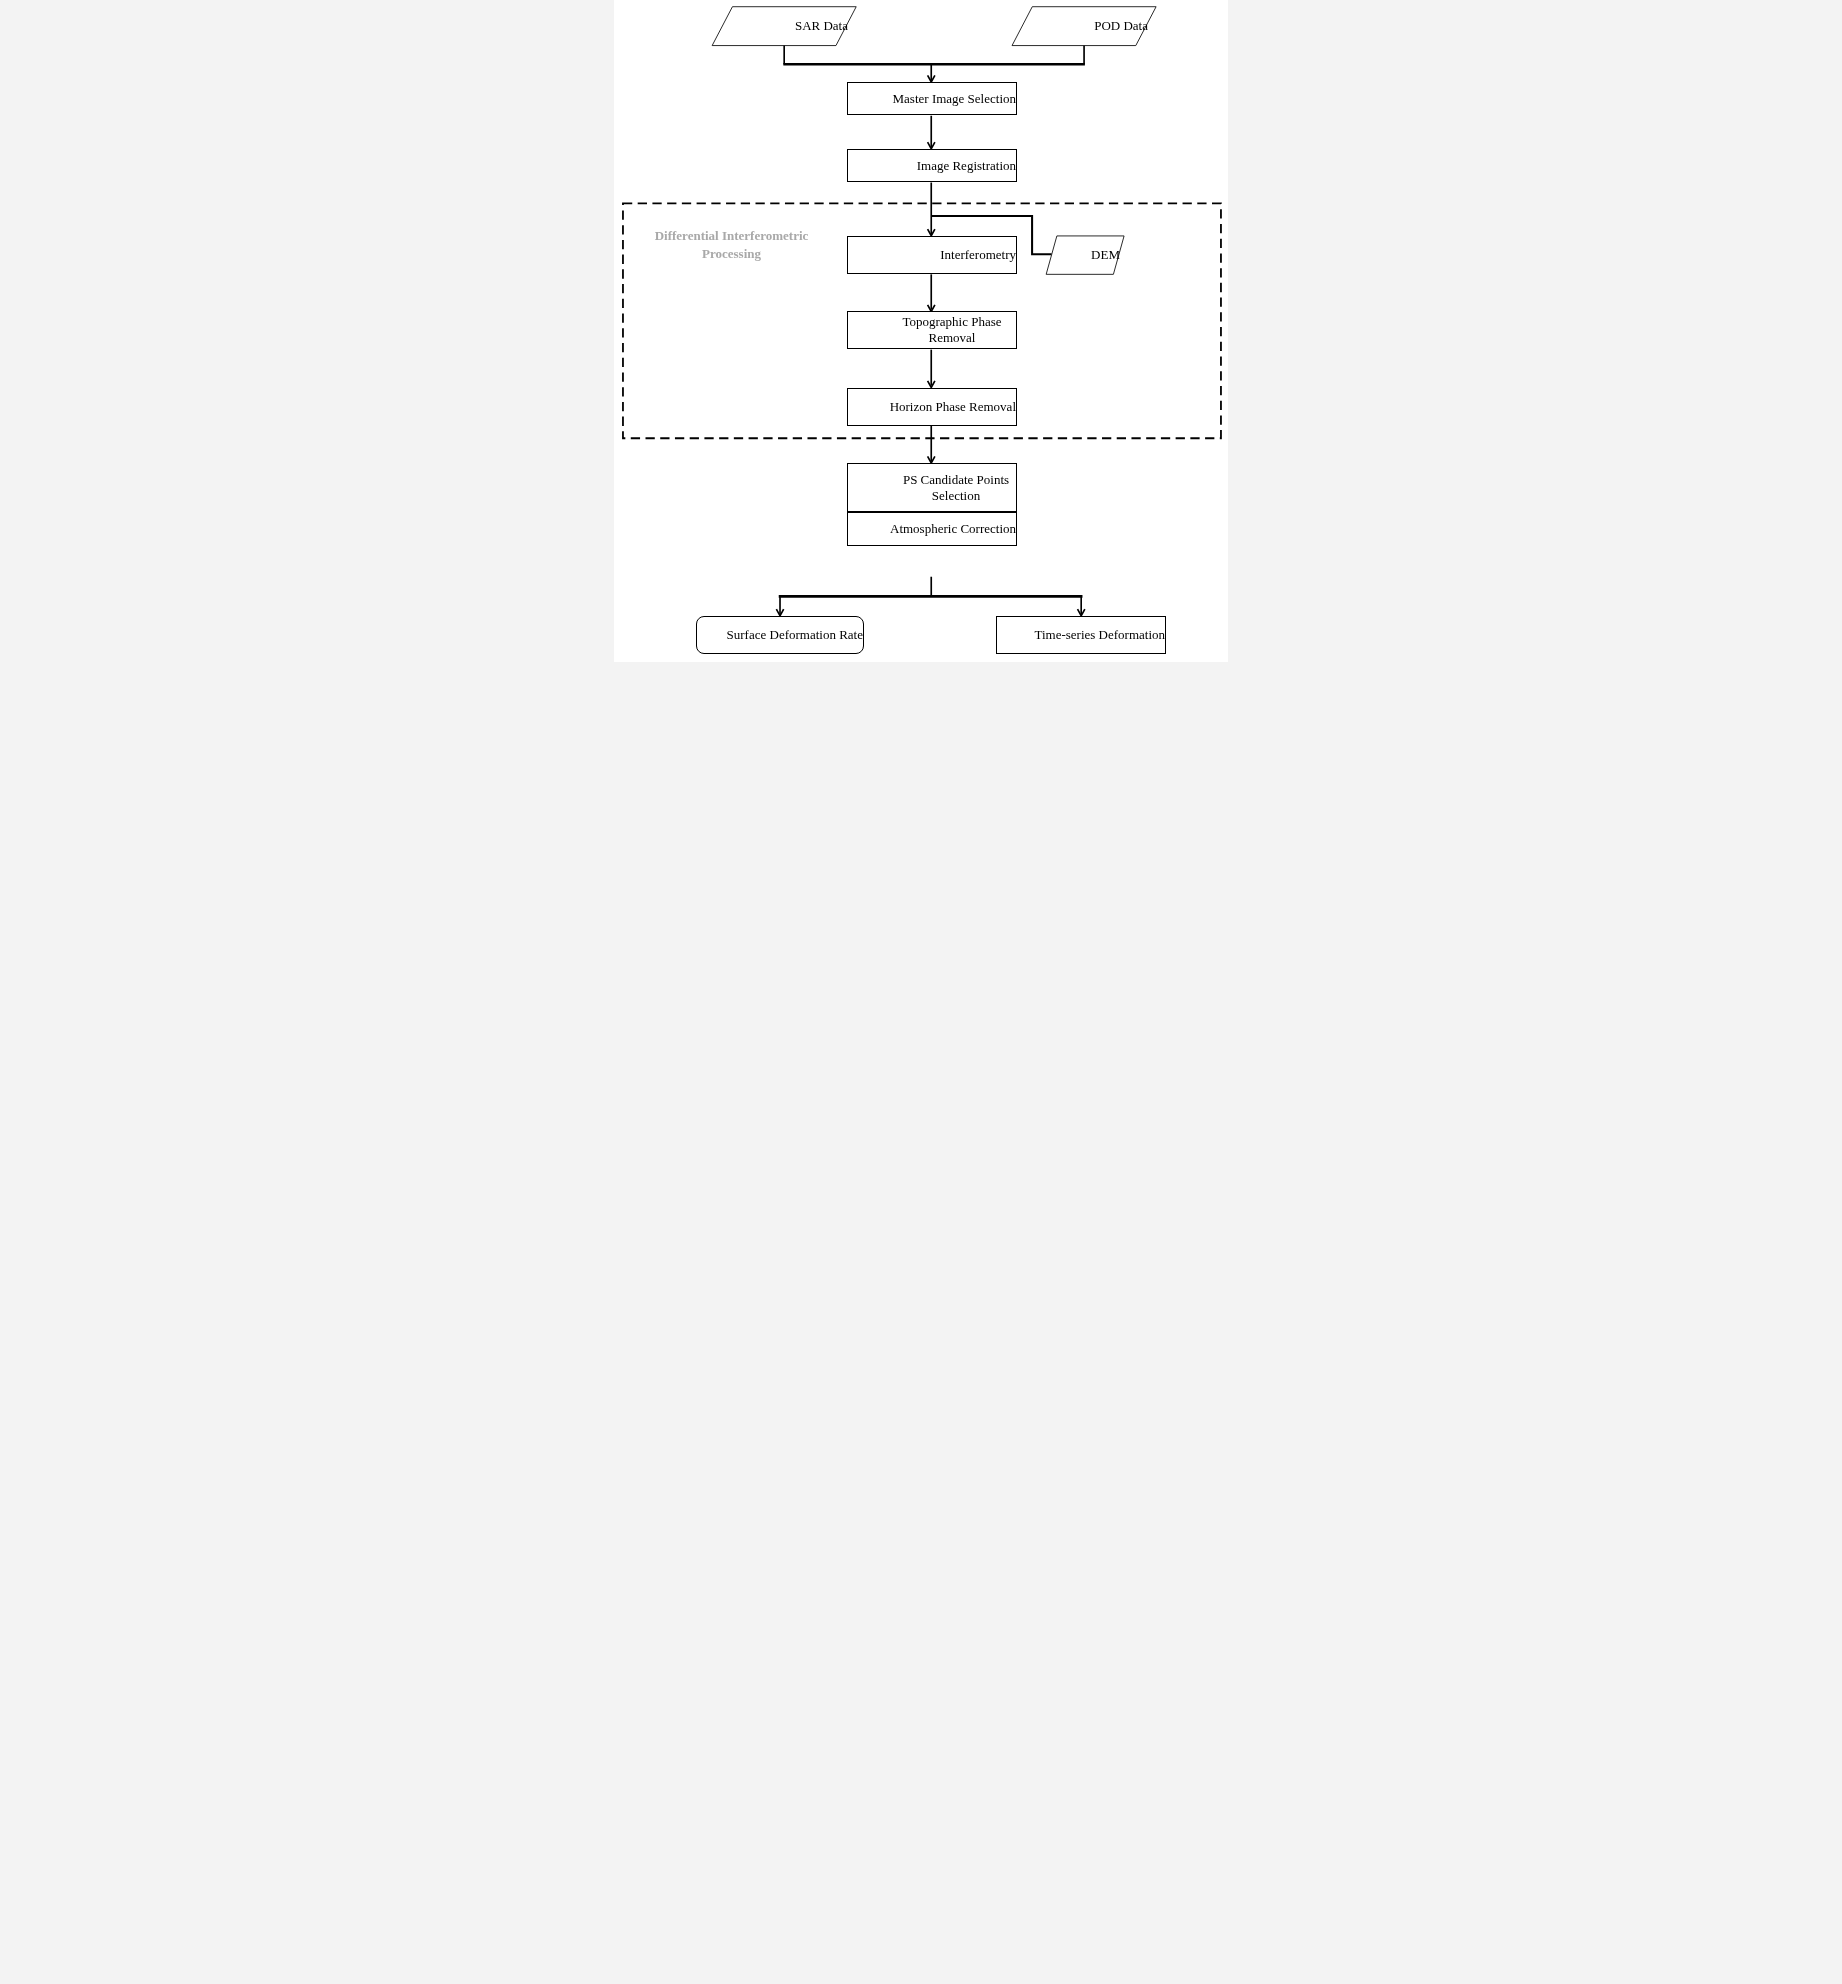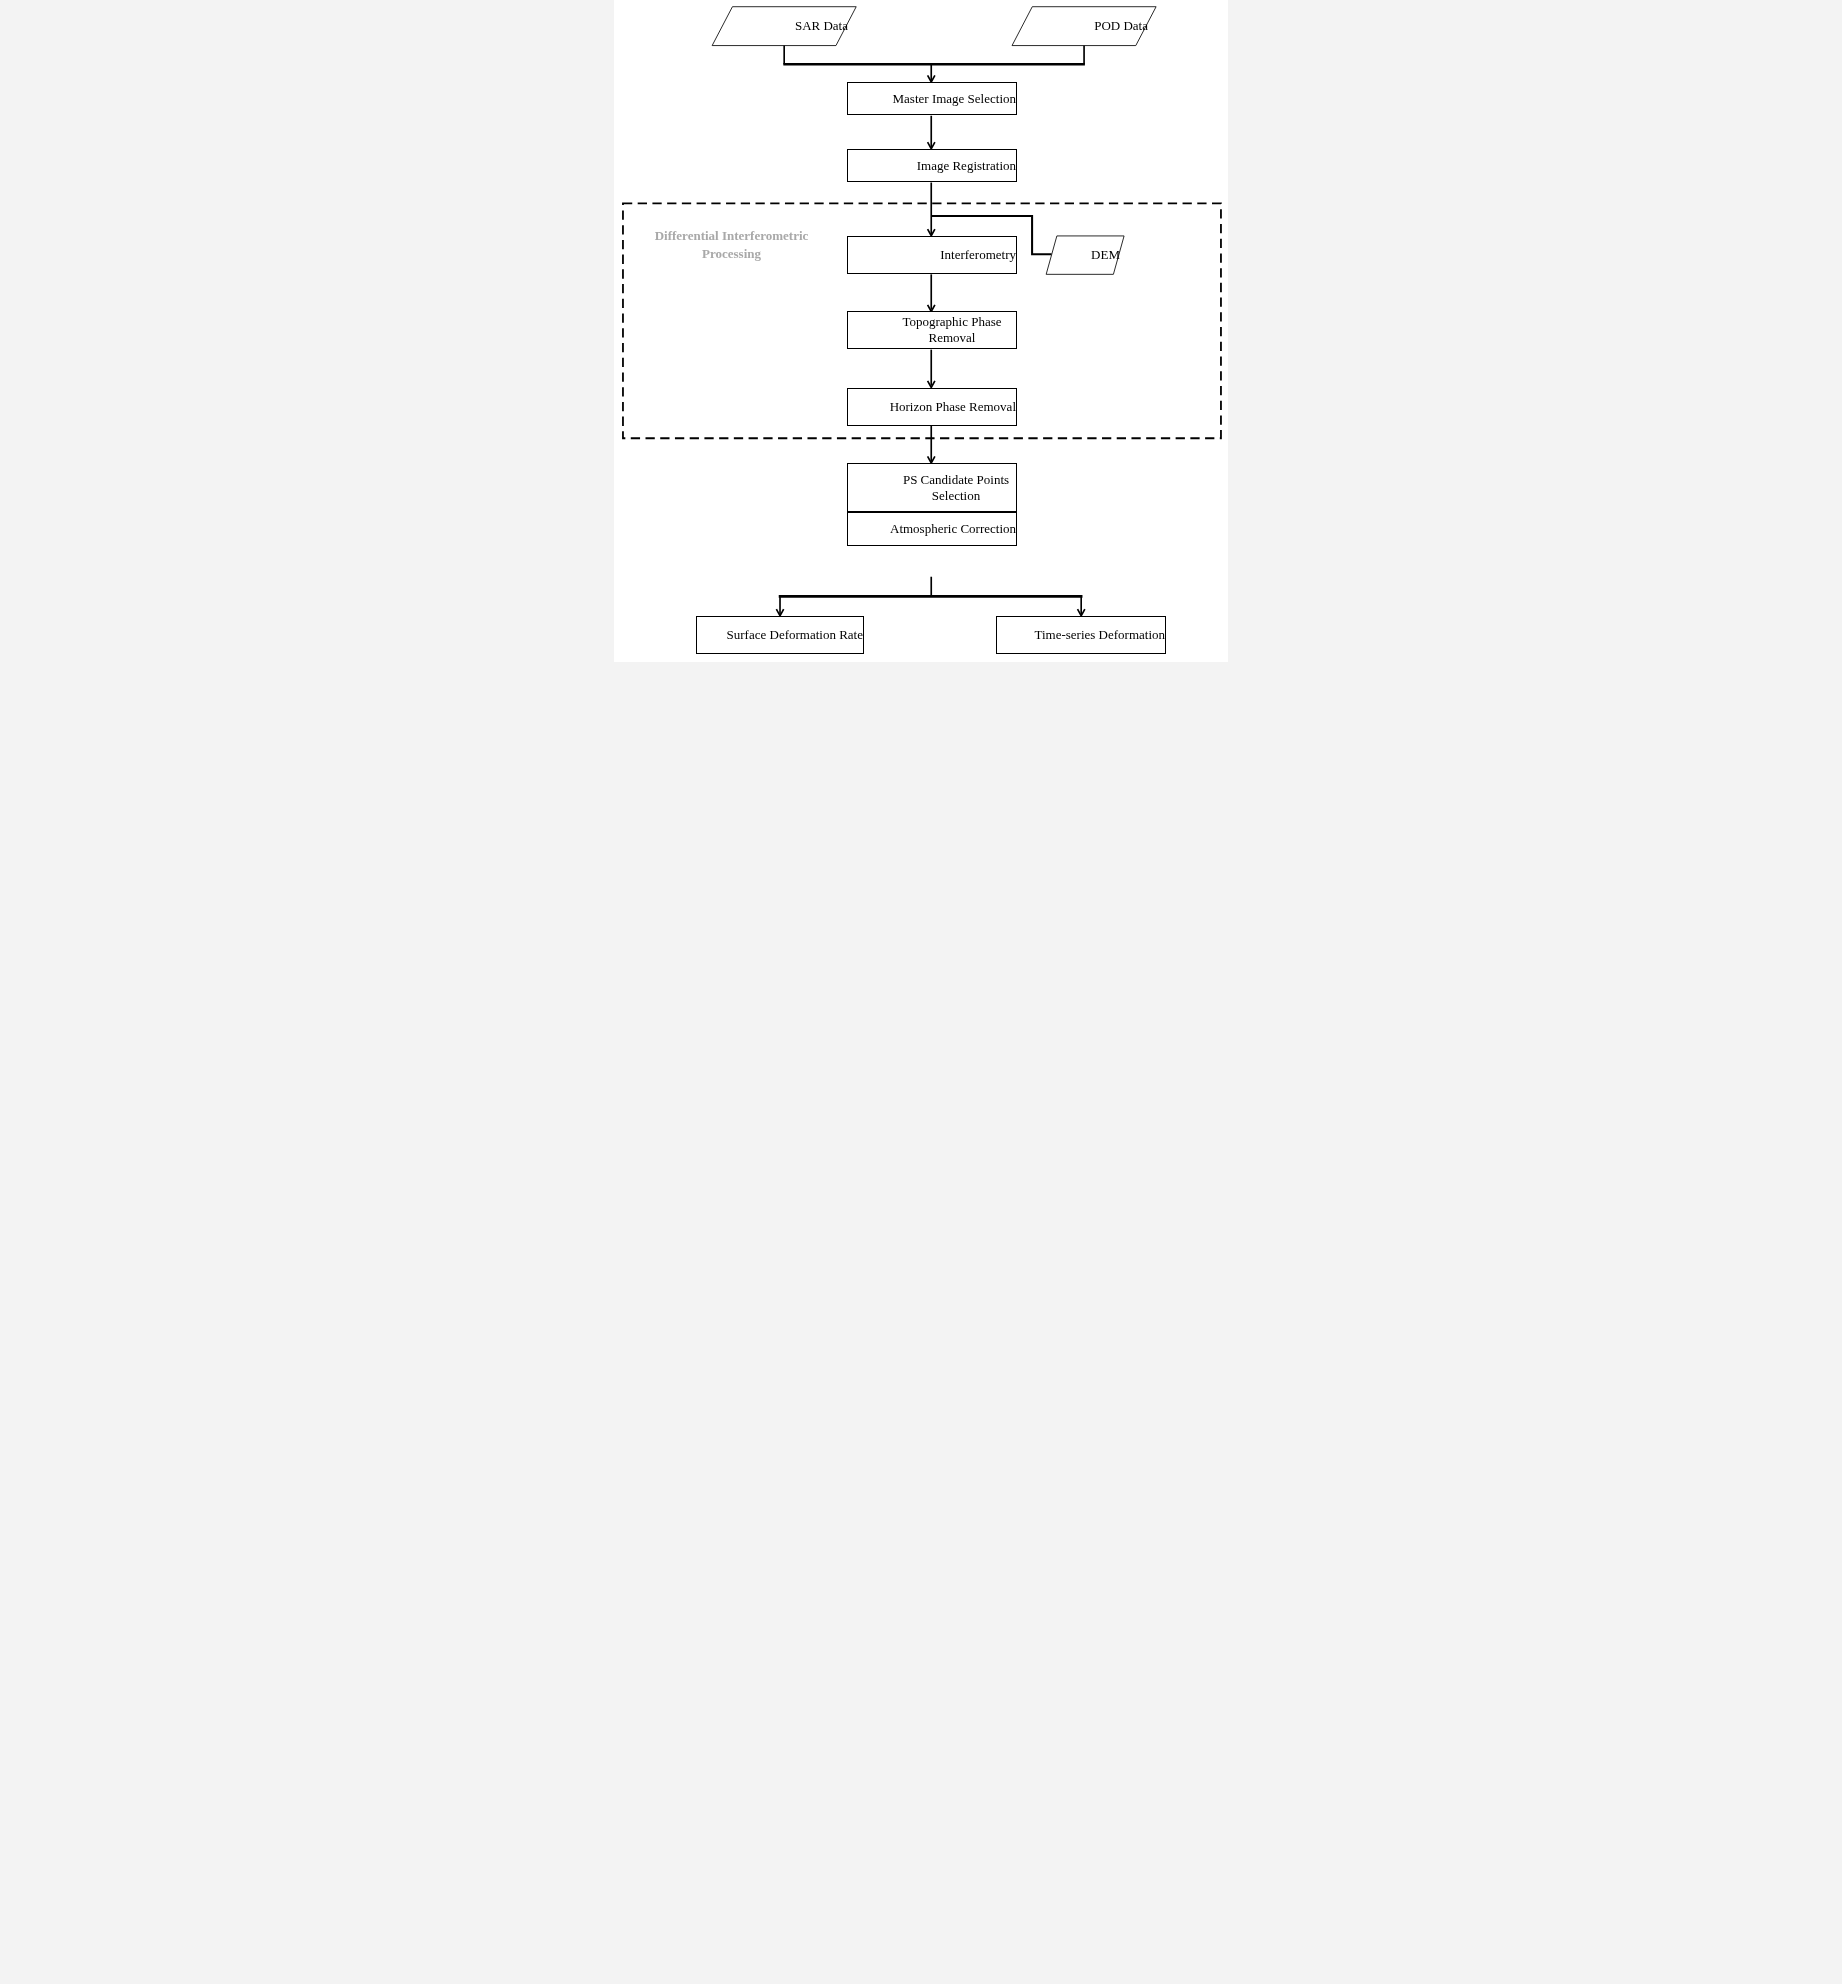--- a/index.html
+++ b/index.html
@@ -122,21 +122,21 @@
   </div>
 
   <div class="node box" style="left:233px;top:463px;width:170px;height:49px;padding-left:48px;">
     <span class="narrow-label">PS Candidate Points Selection</span>
   </div>
 
   <div class="node box" style="left:233px;top:512px;width:170px;height:34px;">
     <span>Atmospheric Correction</span>
   </div>
 
-  <div class="node box" style="left:82px;top:616px;width:168px;height:38px;">
+  <div class="node box" style="left:82px;top:616px;width:168px;height:38px;border-radius:8px;">
     <span>Surface Deformation Rate</span>
   </div>
 
   <div class="node box" style="left:382px;top:616px;width:170px;height:38px;">
     <span>Time-series Deformation</span>
   </div>
 
   <div class="group-label">
     <span style="display:block;">Differential Interferometric</span>
     <span style="display:block;">Processing</span>

